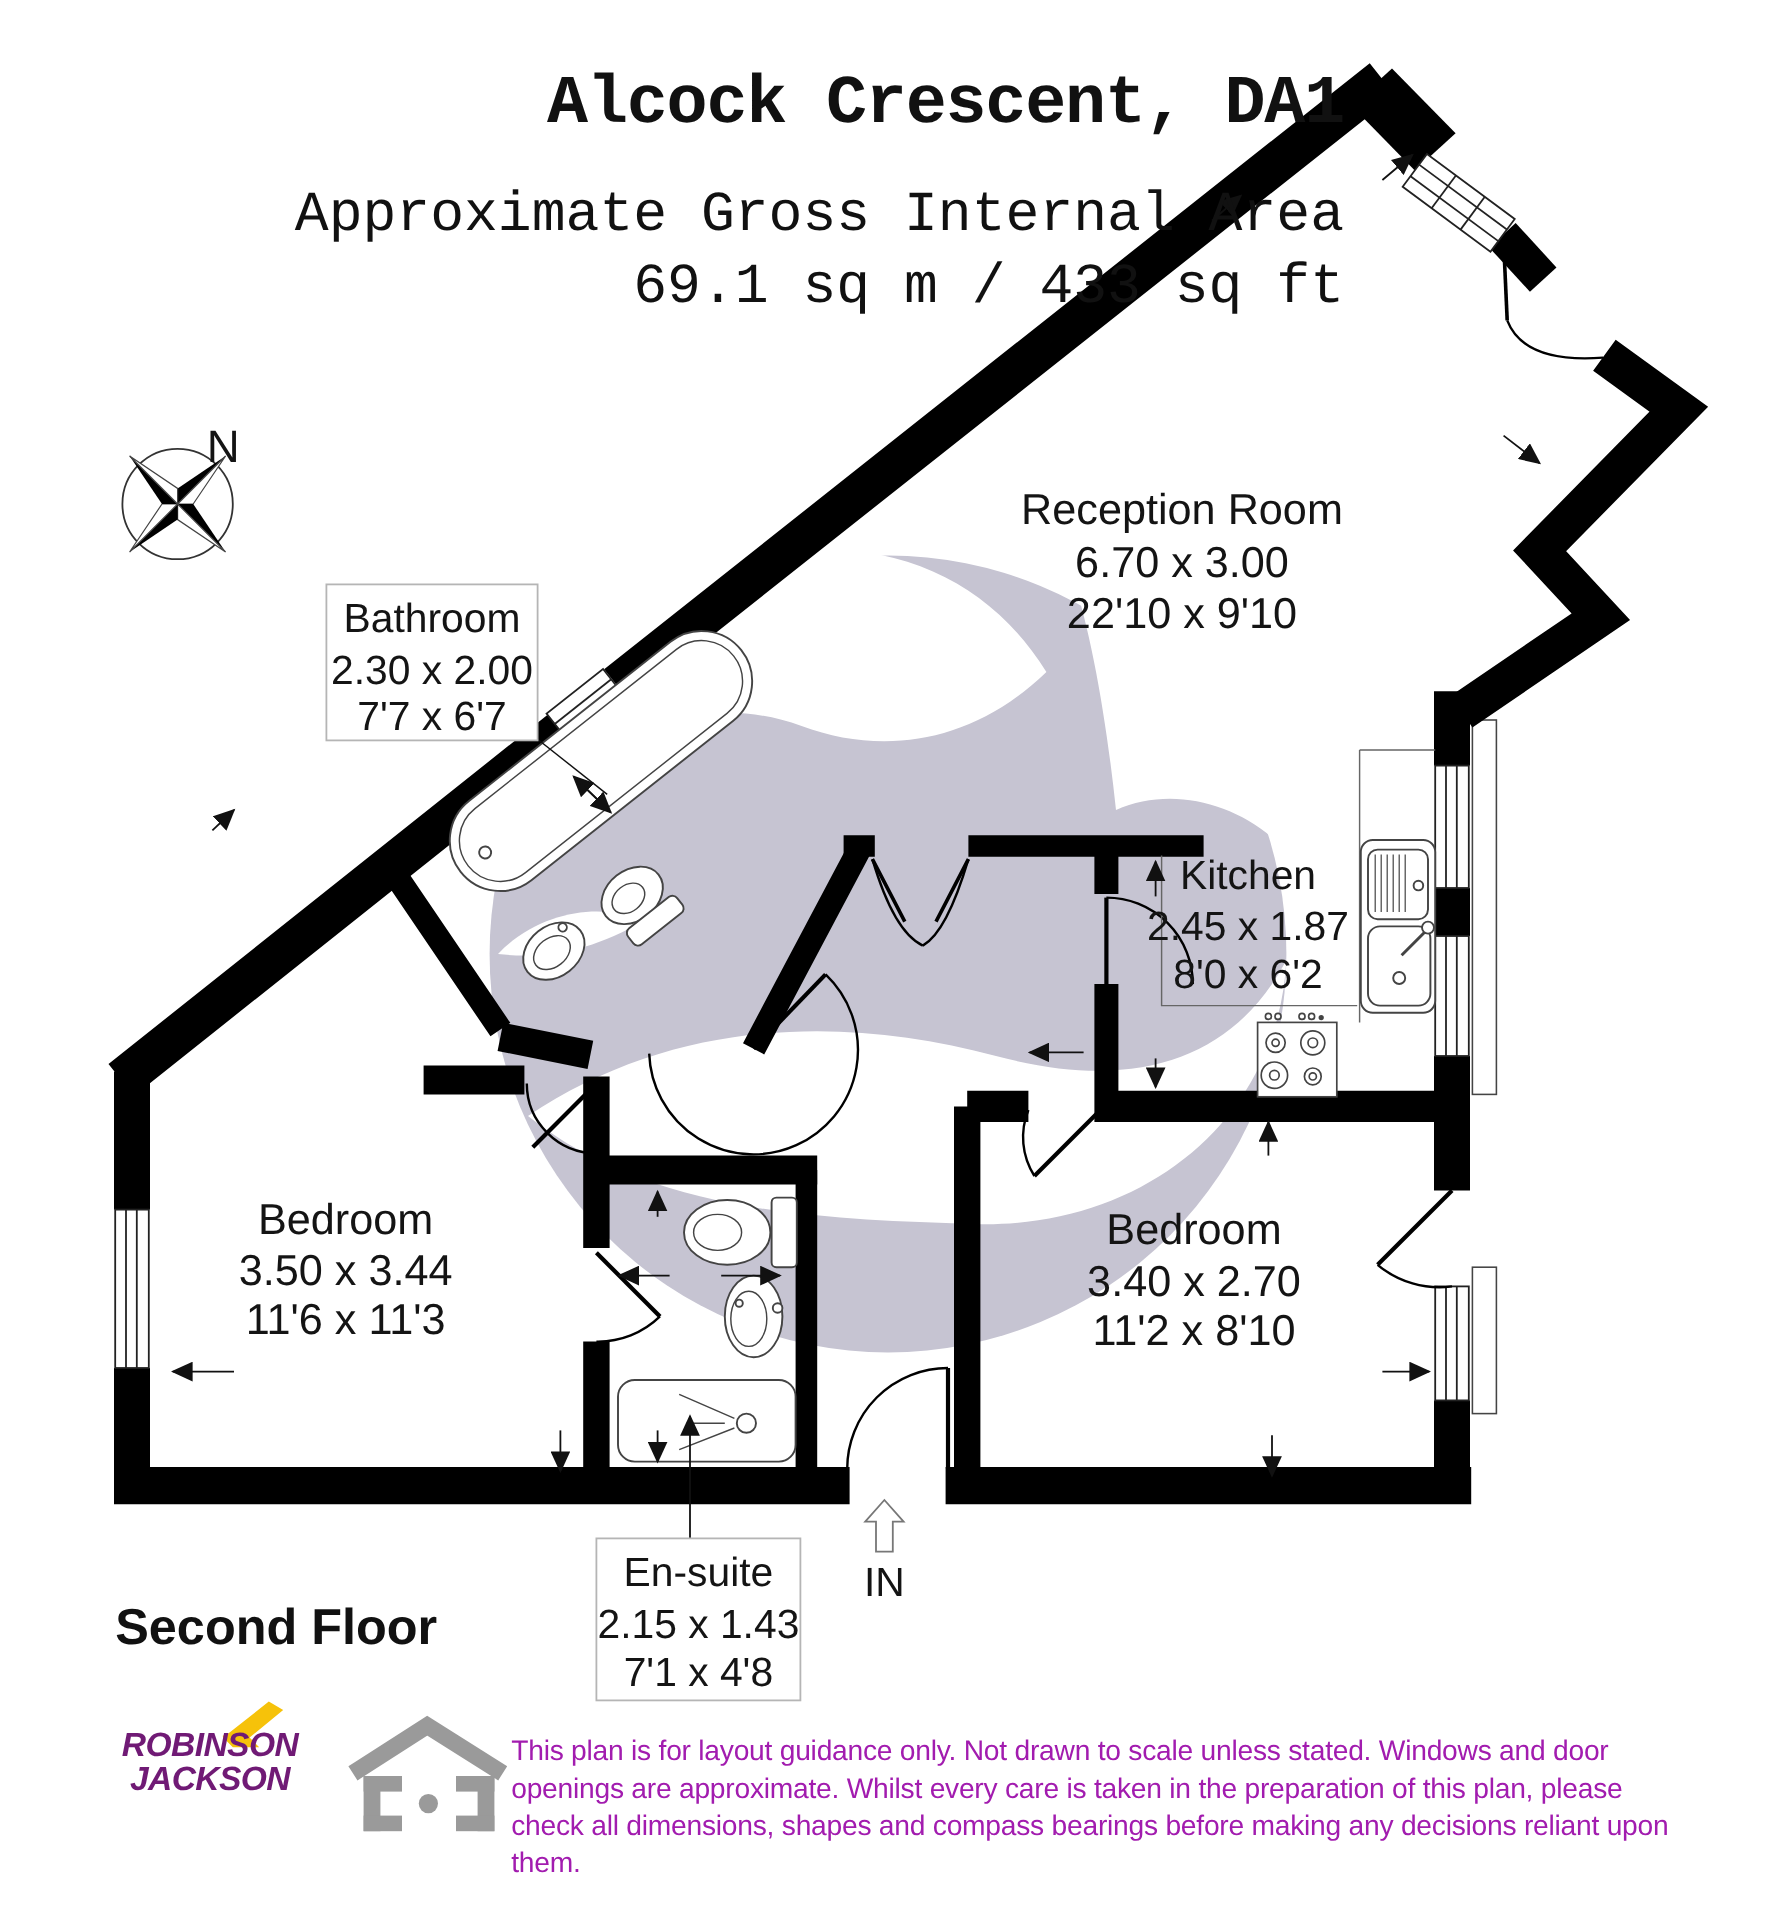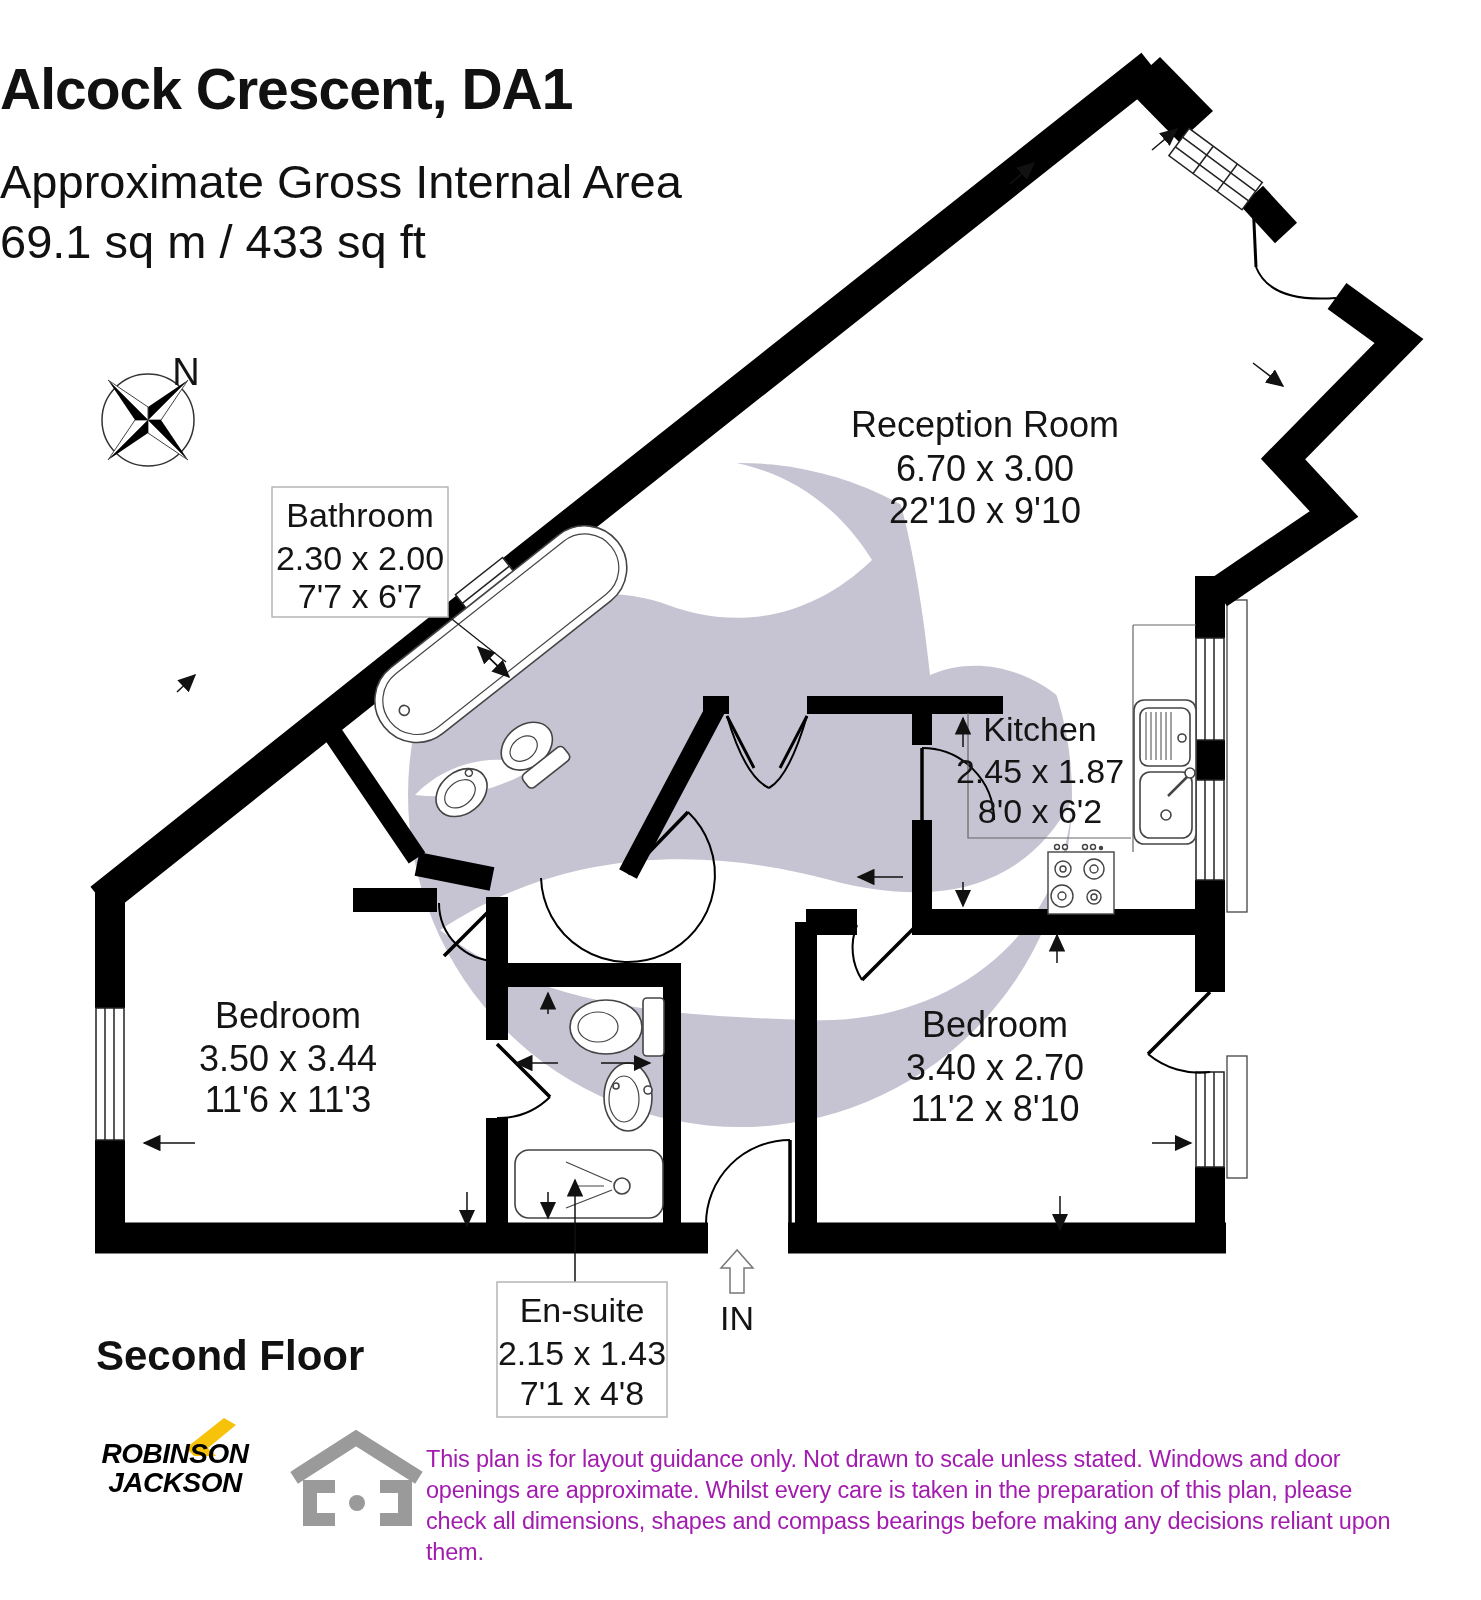--- a/index.html
+++ b/index.html
@@ -1,26 +1,26 @@
 <!DOCTYPE html>
 <html><head>
 <meta charset="utf-8">
 <style>
   html,body{margin:0;padding:0;background:#ffffff;}
   body{width:1481px;height:1600px;position:relative;overflow:hidden;
        font-family:"Liberation Sans", sans-serif;color:#111;}
   .abs{position:absolute;}
-  .hdr{left:0;width:1120px;text-align:left;white-space:nowrap;}
+  .hdr{left:0;width:1120px;text-align:right;white-space:nowrap;font-family:Liberation Mono, monospace;}
   .title{top:56px;font-size:57px;font-weight:bold;letter-spacing:-1px;}
   .subtitle{top:154px;font-size:47px;}
   .area{top:214px;font-size:47px;}
   .floor{left:96px;top:1332px;font-size:42px;font-weight:bold;}
   .disclaimer{left:426px;top:1444px;width:985px;font-size:23.5px;line-height:1.32;letter-spacing:-0.2px;color:#a21caf;}
   .credit{font-weight:bold;margin-top:2px;}
-  .rj{left:100px;top:1440px;width:150px;text-align:center;color:#000000;
+  .rj{left:100px;top:1440px;width:150px;text-align:center;color:#701a75;
       font-style:italic;font-weight:bold;line-height:1.02;letter-spacing:-0.5px;}
   .rj .l1{font-size:28px;}
   .rj .l2{font-size:28px;}
   svg text{font-family:"Liberation Sans", sans-serif;fill:#141414;}
   .roomname,.roomdim{font-size:36px;}
   .roomname-s,.roomdim-s{font-size:34px;}
 </style>
 </head>
 <body>
 

